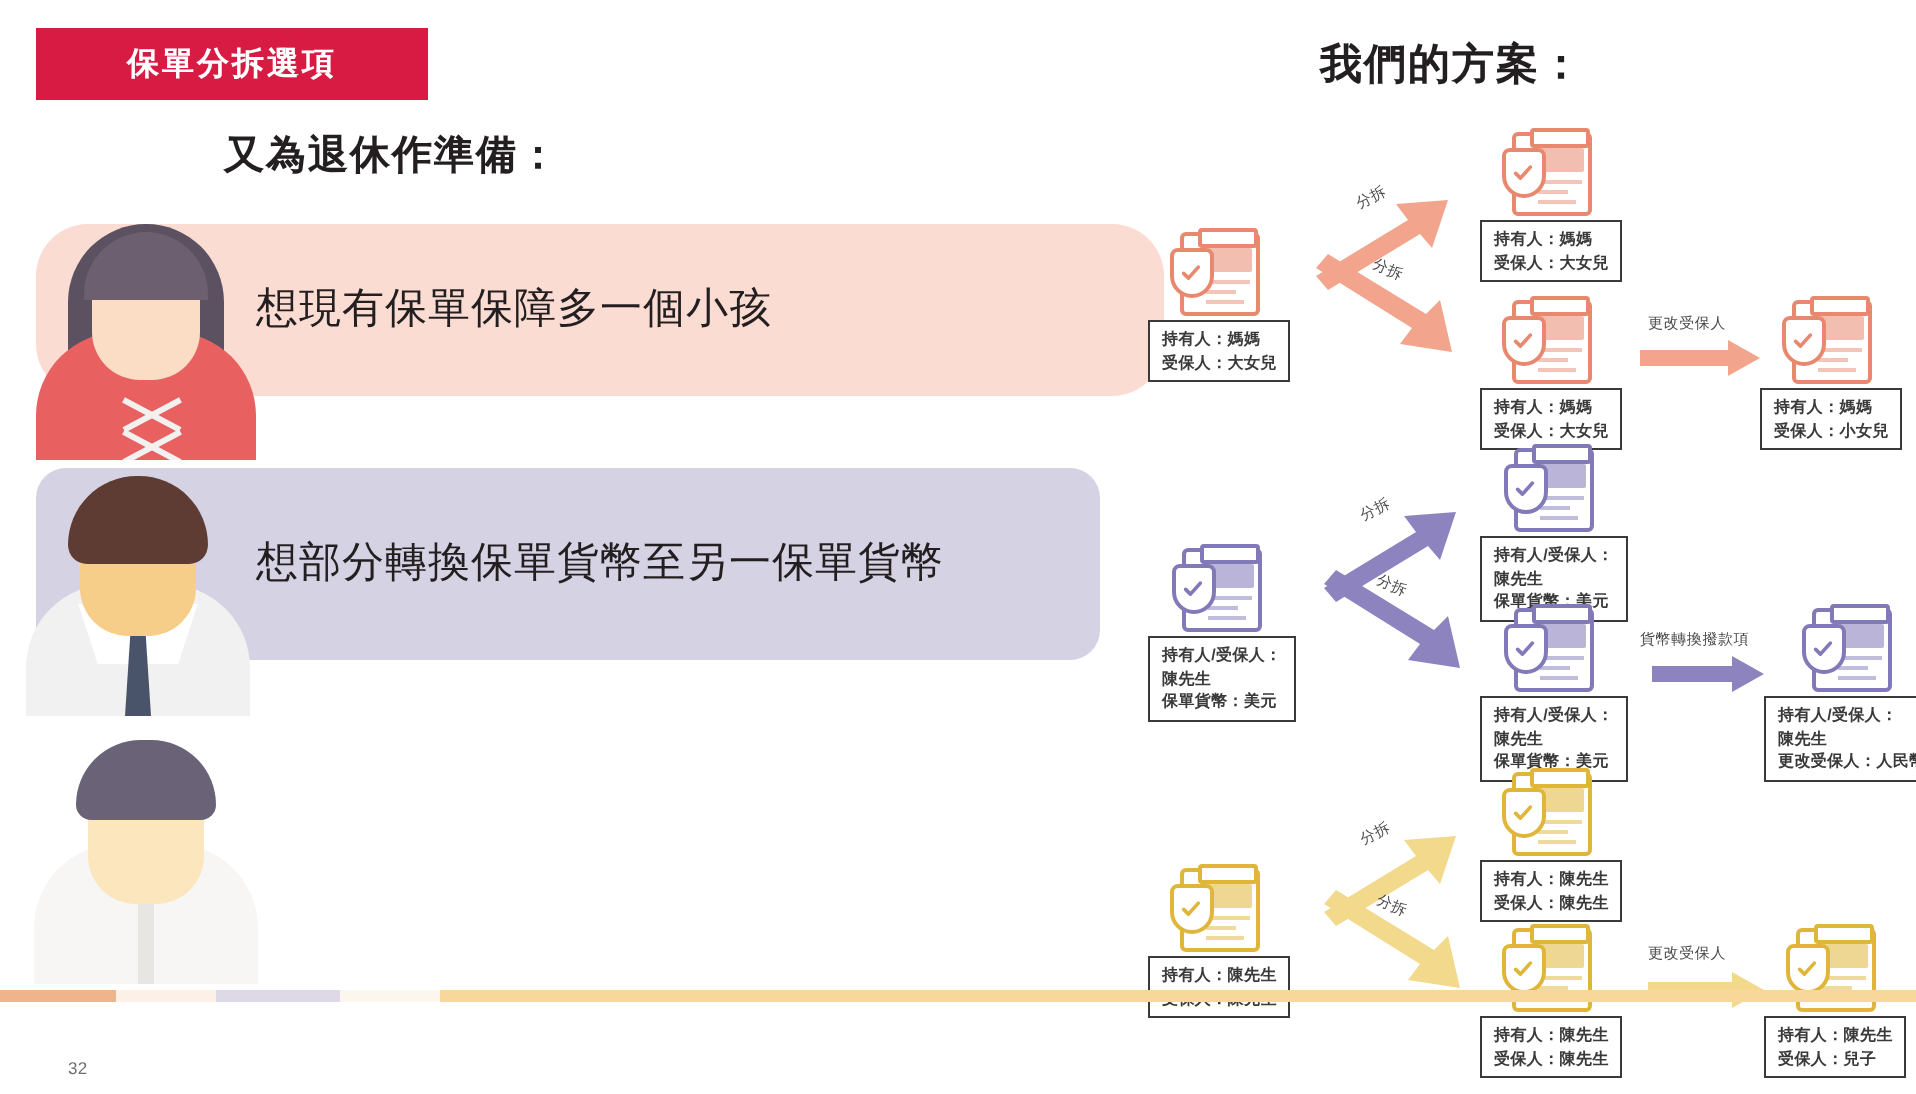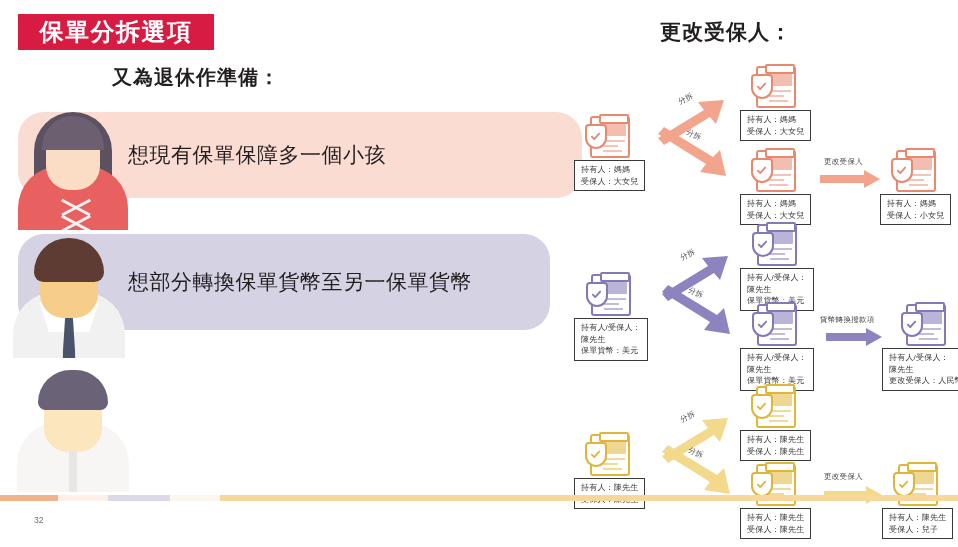--- a/index.html
+++ b/index.html
@@ -19,21 +19,21 @@
   
   #title-badge {
     position: absolute;
     left: 18px; top: 14px;
     width: 196px; height: 36px;
     background: #d81b43;
     display: flex; align-items: center; justify-content: center;
   }
   #title-badge .txt {
     color: #ffffff;
-    font-size: 24px;
+    font-size: 16px;
     font-weight: bold;
     letter-spacing: 1.5px;
     white-space: nowrap;
   }
 
   
   #solution-heading {
     position: absolute;
     left: 660px; top: 18px;
     font-size: 21px;
@@ -67,21 +67,21 @@
     line-height: 1.42;
     color: #231f20;
     letter-spacing: 0.5px;
   }
 
   
   #row-1 { top: 100px; height: 110px; width: 560px; }
   #row-1 .bubble { left: 18px; top: 12px; width: 564px; height: 86px; background: #fadcd3; }
   
   #row-2 { top: 228px; height: 120px; width: 560px; }
-  #row-2 .bubble { left: 18px; top: 6px; width: 532px; height: 96px; background: #d4d2e3; }
+  #row-2 .bubble { left: 18px; top: 6px; width: 532px; height: 96px; background: #d4d2e3; border-radius: 15px; }
   
   #row-3 { top: 358px; height: 140px; width: 560px; }
   #row-3 .bubble { left: 18px; top: 28px; width: 530px; height: 100px; background: #fae5a0; }
 
   
   .avatar { position: absolute; width: 118px; height: 130px; overflow: hidden; }
   #avatar-1 { left: 14px; top: 0px; }
   #avatar-2 { left: 10px; top: 0px; }
   #avatar-3 { left: 14px; top: 4px; }
 
@@ -172,21 +172,21 @@
   .nodebox {
     border: 1.6px solid currentColor;
     background: #ffffff;
     padding: 3px 6px;
     font-size: 8px;
     line-height: 1.45;
     color: #3a3a3a;
     white-space: nowrap;
     letter-spacing: .2px;
   }
-  .nodebox .ln { display: block; }
+  .nodebox .ln { display: block; font-weight: bold; }
 
   .arrow { position: absolute; }
   .arrow svg { display: block; overflow: visible; }
   .arrow-label {
     position: absolute;
     font-size: 7.5px;
     color: #4a4a4a;
     white-space: nowrap;
     letter-spacing: .3px;
   }
@@ -196,21 +196,21 @@
   .theme-purple { color: #8279b8; }
   .theme-yellow { color: #e0b63a; }
 
   
   #footer-band {
     position: absolute; left: 0; top: 495px; width: 958px; height: 6px;
     background: #f8d79a;
   }
   #footer-band .seg { position: absolute; top: 0; height: 6px; }
   #footer {
-    position: absolute; left: 34px; top: 515px;
+    position: absolute; left: 34px; top: 529px;
     display: flex; align-items: baseline; gap: 26px;
     font-size: 8.5px; color: #6d6d6d;
     letter-spacing: .1px;
   }
 </style>
 </head>
 <body>
 
 <div id="title-badge">
   <span class="txt">保單分拆選項</span>
@@ -255,21 +255,21 @@
 <div class="persona-row" id="row-3">
   <div class="avatar" id="avatar-3">
     <div class="av-body"></div>
     <div class="placket"></div>
     <div class="av-neck"></div>
     <div class="av-face"></div>
     <div class="av-hair hair-top"></div>
   </div>
 </div>
 
-<div id="solution-heading">更改受保人：</div>
+<div id="solution-heading">我們的方案：</div>
 
 <div id="flows">
 
   <div class="flow theme-pink" id="flow-pink">
     <div class="node" style="left:6px; top:50px;">
       <div class="doc">
         <div class="sheet"></div>
           <div class="fill"></div>
         <div class="ln l1"></div>
           <div class="ln l2"></div>

